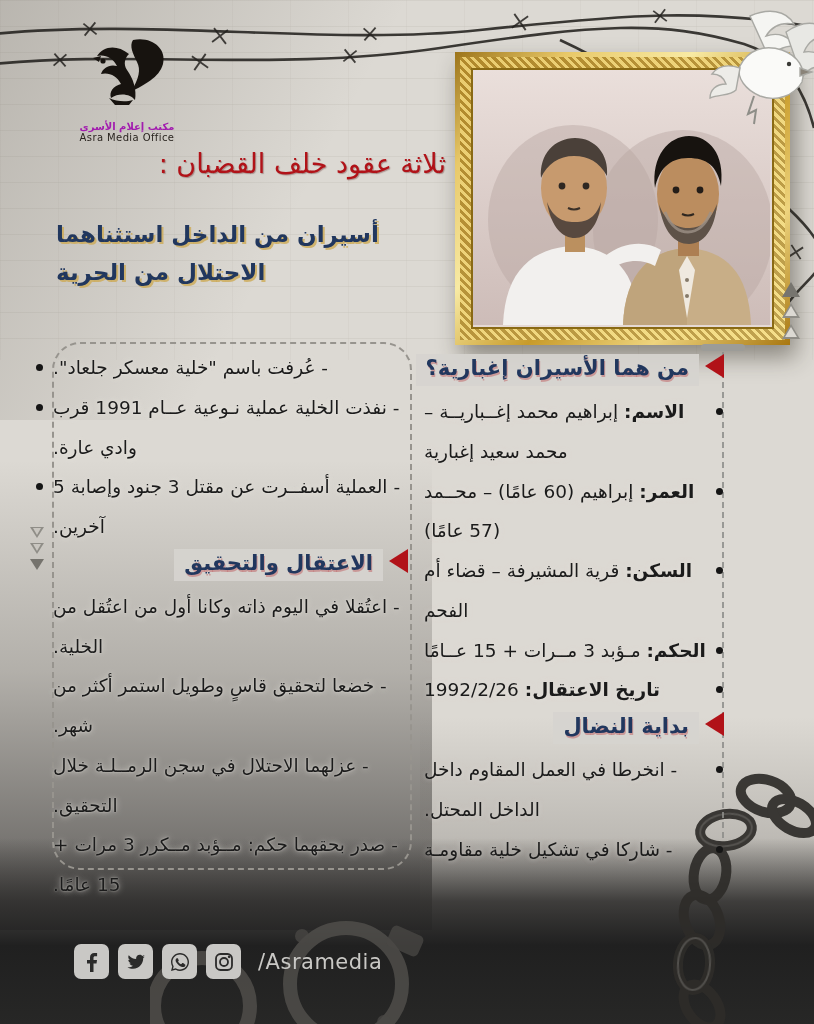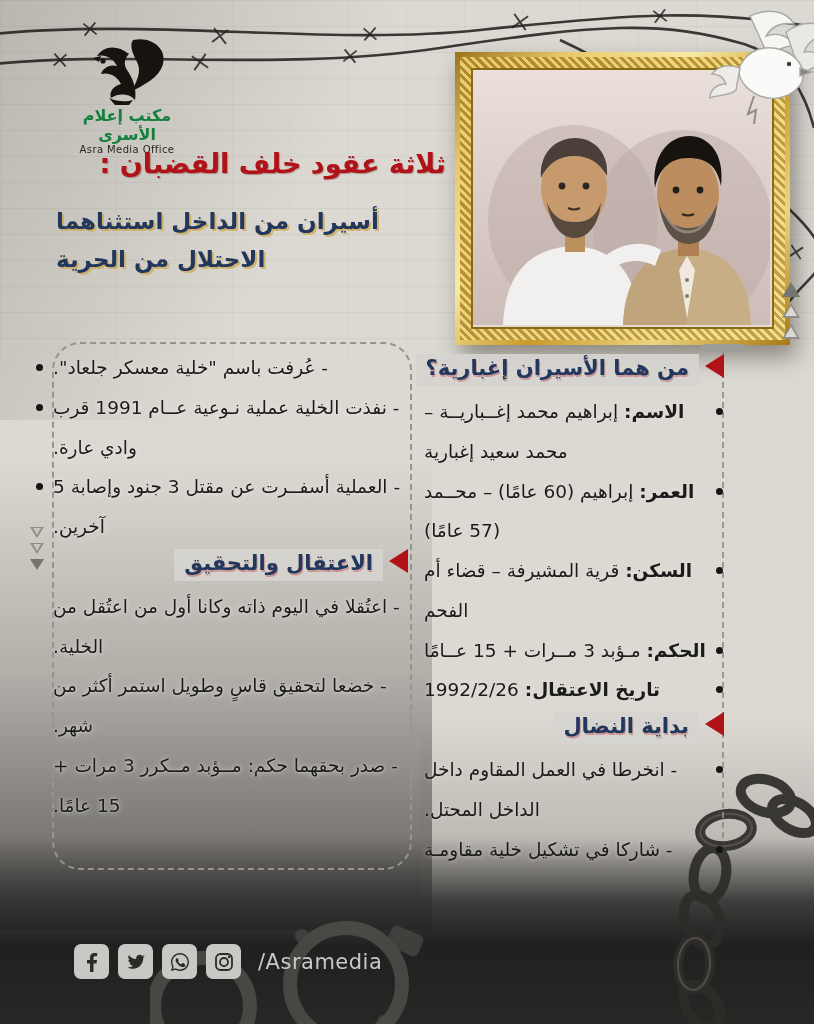--- a/index.html
+++ b/index.html
@@ -14,26 +14,26 @@
     background:linear-gradient(118deg,rgba(105,100,92,.30) 0%,rgba(105,100,92,.12) 34%,transparent 55%);}
   .shade-left{position:absolute;left:0;top:460px;width:432px;height:470px;
     background:linear-gradient(180deg,transparent 0%,rgba(116,113,108,.40) 45%,rgba(70,68,66,.78) 92%);}
   .shade-right{position:absolute;left:420px;top:690px;width:394px;height:340px;
     background:linear-gradient(180deg,transparent 8%,rgba(120,117,112,.45) 60%,rgba(62,60,58,.8) 100%);}
   .bottom-band{position:absolute;left:0;top:838px;width:814px;height:186px;
     background:linear-gradient(180deg,rgba(45,44,43,0) 0%,rgba(45,44,43,.86) 34%,#202020 58%,#272726 100%);}
   
   .logo{position:absolute;left:52px;top:34px;width:150px;text-align:center;}
   .logo svg{display:block;margin:0 auto;}
-  .logo-ar{font-size:16px;font-weight:bold;color:#15803d;direction:rtl;margin-top:0;}
+  .logo-ar{font-size:10px;font-weight:bold;color:#a21caf;direction:rtl;margin-top:15px;}
   .logo-en{font-size:10px;color:#2a2520;letter-spacing:.4px;}
   
   .title-red{position:absolute;left:58px;top:148px;width:388px;direction:rtl;text-align:right;
-    font-size:27px;font-weight:bold;color:#b11218;text-shadow:1px 1px 1px rgba(80,15,15,.35);}
-  .subtitle{position:absolute;left:56px;top:203px;width:390px;direction:rtl;text-align:left;
+    font-size:27px;font-weight:normal;color:#b11218;text-shadow:1px 1px 1px rgba(80,15,15,.35);}
+  .subtitle{position:absolute;left:56px;top:216px;width:390px;direction:rtl;text-align:left;
     font-size:23px;font-weight:bold;color:#21375e;line-height:1.65;
     text-shadow:2px 2px 0 rgba(205,170,85,.8);}
   
   .frame{position:absolute;left:455px;top:52px;width:335px;height:293px;box-sizing:border-box;
     padding:5px;background:linear-gradient(135deg,#9c741a,#e8c868 18%,#f8eaa4 38%,#c89b2a 58%,#eed47e 78%,#a87711);
     box-shadow:6px 12px 22px rgba(40,35,25,.45);}
   .frame-band{width:100%;height:100%;box-sizing:border-box;padding:11px;
     background:
       repeating-linear-gradient(45deg,rgba(122,84,12,.40) 0 3px,rgba(250,230,150,.55) 3px 6px),
       linear-gradient(135deg,#d4ab3f,#f0d87e);}
@@ -322,20 +322,23 @@
       <div class="strip">الاعتقال والتحقيق</div>
       <div class="red-tri"></div>
     </div>
     <div class="item-row no-dot">
       <div class="item-text">- اعتُقلا في اليوم ذاته وكانا أول من اعتُقل من الخلية.</div>
     </div>
     <div class="item-row no-dot">
       <div class="item-text">- خضعا لتحقيق قاسٍ وطويل استمر أكثر من شهر.</div>
     </div>
     <div class="item-row no-dot">
+      <div class="item-text">- عزلهما الاحتلال في سجن الرمــلـة خلال التحقيق.</div>
+    </div>
+    <div class="item-row no-dot">
       <div class="item-text">- صدر بحقهما حكم: مــؤبد مــكرر 3 مرات + 15 عامًا.</div>
     </div>
   </div>
 
   <div class="social">
     <div class="sicon">
       <svg width="22" height="22" viewBox="0 0 22 22">
           <path d="M12.5 21 L12.5 12.5 L15.5 12.5 L16 9 L12.5 9 L12.5 6.8 C12.5 5.8 13 5.2 14.2 5.2 L16.1 5.2 L16.1 2.1 C15.4 2 14.3 1.9 13.3 1.9 C10.7 1.9 9 3.5 9 6.4 L9 9 L6 9 L6 12.5 L9 12.5 L9 21 Z" fill="#2b2b2a"></path>
         </svg>
     </div>

